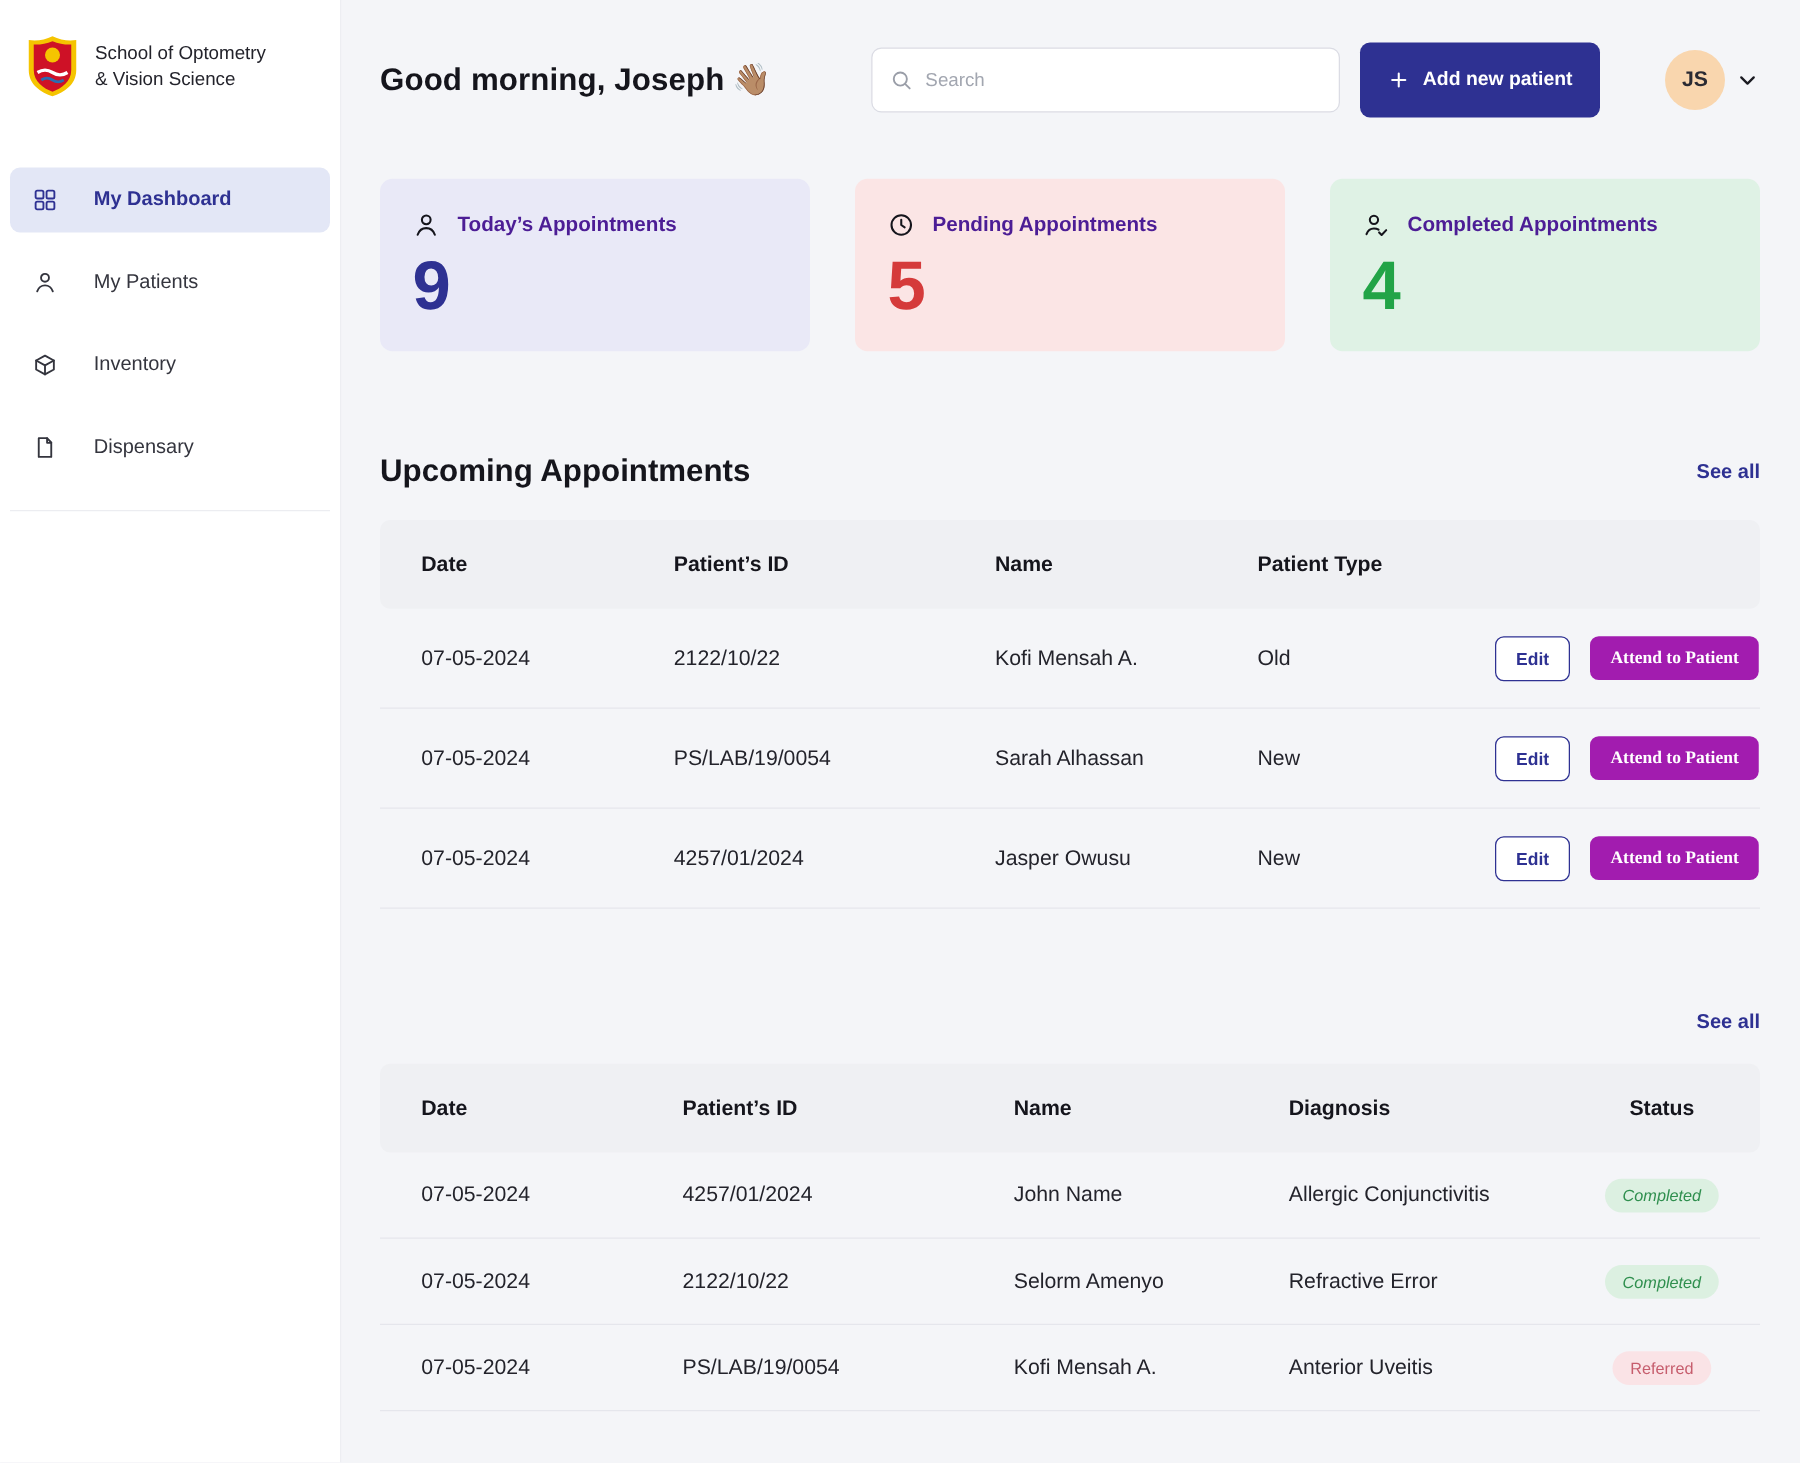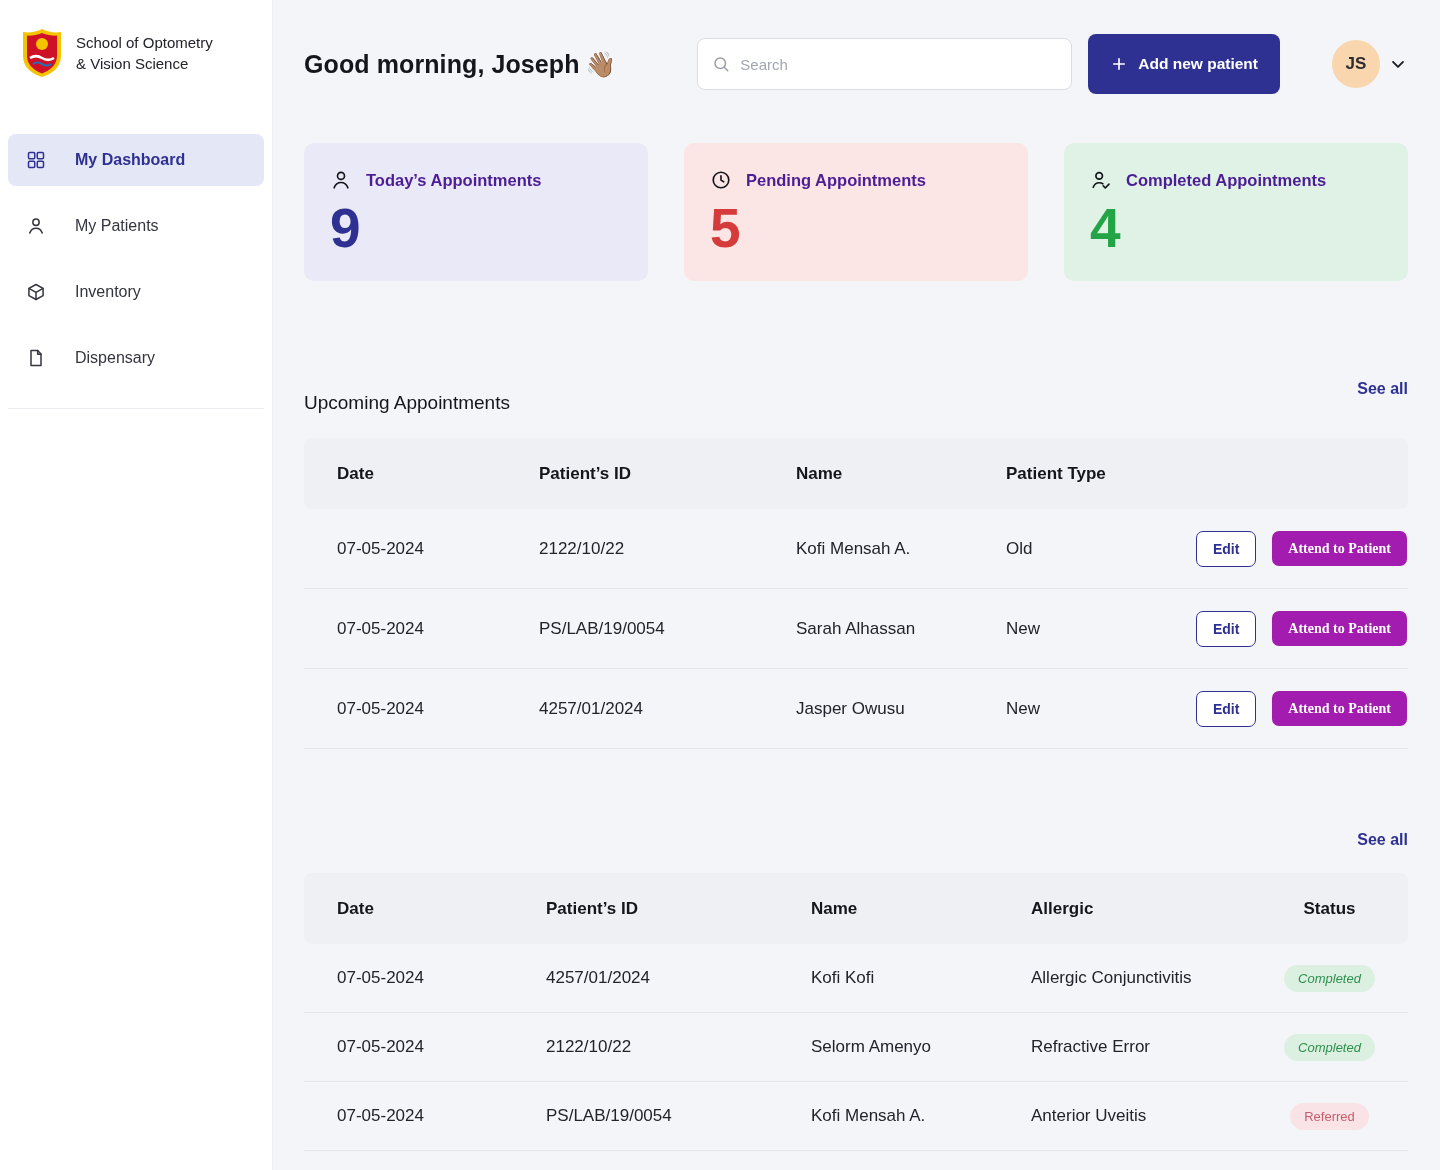--- a/index.html
+++ b/index.html
@@ -87,21 +87,21 @@
   .stat-head .ic { width: 22px; height: 22px; color: #15151C; }
   .stat-value { margin-top: 10px; font-size: 55px; font-weight: 700; line-height: 1; }
   .stat-value.indigo { color: #2E3192; }
   .stat-value.red { color: #D53B3B; }
   .stat-value.greenv { color: #22A447; }
 
   
   .section-head { display: flex; align-items: center; justify-content: space-between; }
   .section-head.first { margin-top: 82px; }
   .section-head.second { margin-top: 82px; }
-  .section-title { font-size: 19px; font-weight: 400; color: #15151C; margin-top: 29px; }
+  .section-title { font-size: 25px; font-weight: 700; color: #15151C; }
   .see-all { font-size: 16px; font-weight: 700; color: #2E3192; text-decoration: none; cursor: pointer; }
 
   .table { margin-top: 24px; }
   .thead, .trow { display: grid; align-items: center; padding-left: 33px; }
   .thead { background: #EFF0F3; border-radius: 8px; height: 71px; font-size: 17px; font-weight: 700; color: #15151C; }
   .trow { border-bottom: 1px solid #E5E6EC; font-size: 17px; color: #23232B; background: transparent; }
 
   .t1 .thead, .t1 .trow { grid-template-columns: 202px 257px 210px 140px 1fr; }
   .t1 .trow { height: 80px; }
   .actions { display: flex; justify-content: flex-end; align-items: center; gap: 16px; padding-right: 1px; }
@@ -319,28 +319,28 @@
     <div class="section-head second">
       <span></span>
       <a class="see-all">See all</a>
     </div>
 
     <div class="table t2">
       <div class="thead">
         <div>Date</div>
         <div>Patient’s ID</div>
         <div>Name</div>
-        <div>Allergic</div>
+        <div>Diagnosis</div>
         <div class="status-col">Status</div>
       </div>
 
       <div class="trow">
         <div>07-05-2024</div>
         <div>4257/01/2024</div>
-        <div>Kofi Kofi</div>
+        <div>John Name</div>
         <div>Allergic Conjunctivitis</div>
         <div class="status-col"><span class="pill pill-green">Completed</span></div>
       </div>
 
       <div class="trow">
         <div>07-05-2024</div>
         <div>2122/10/22</div>
         <div>Selorm Amenyo</div>
         <div>Refractive Error</div>
         <div class="status-col"><span class="pill pill-green">Completed</span></div>

